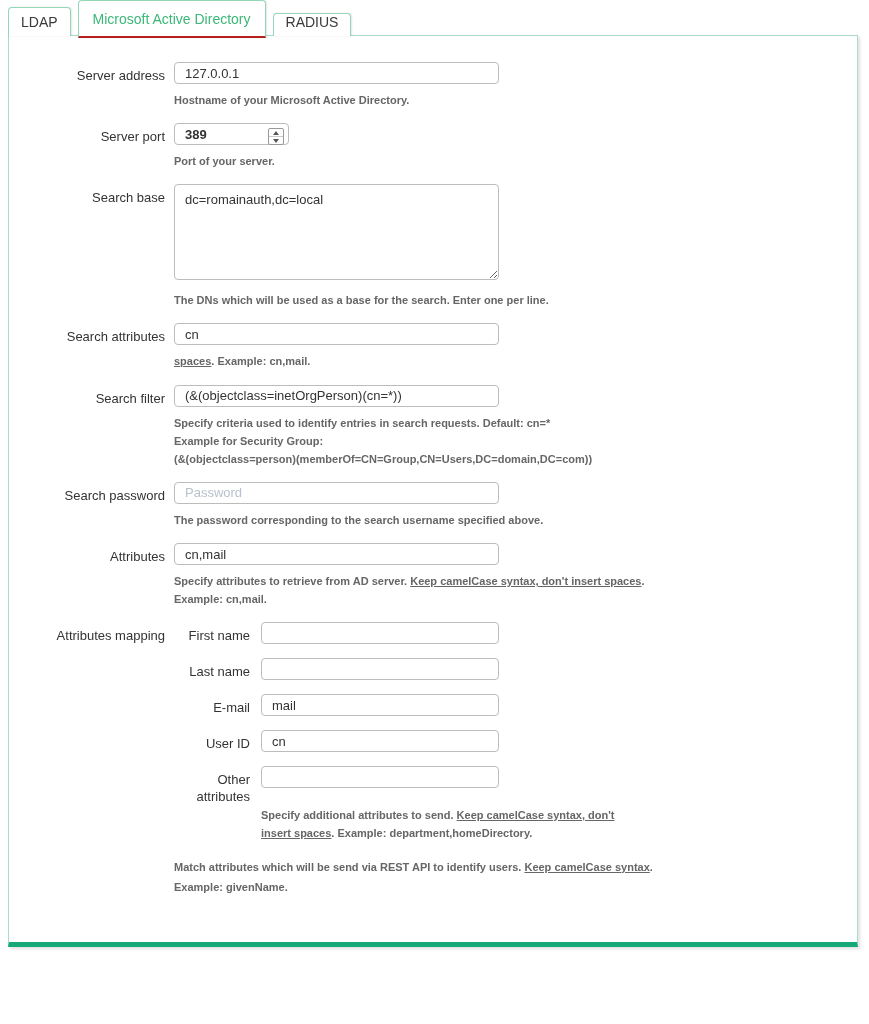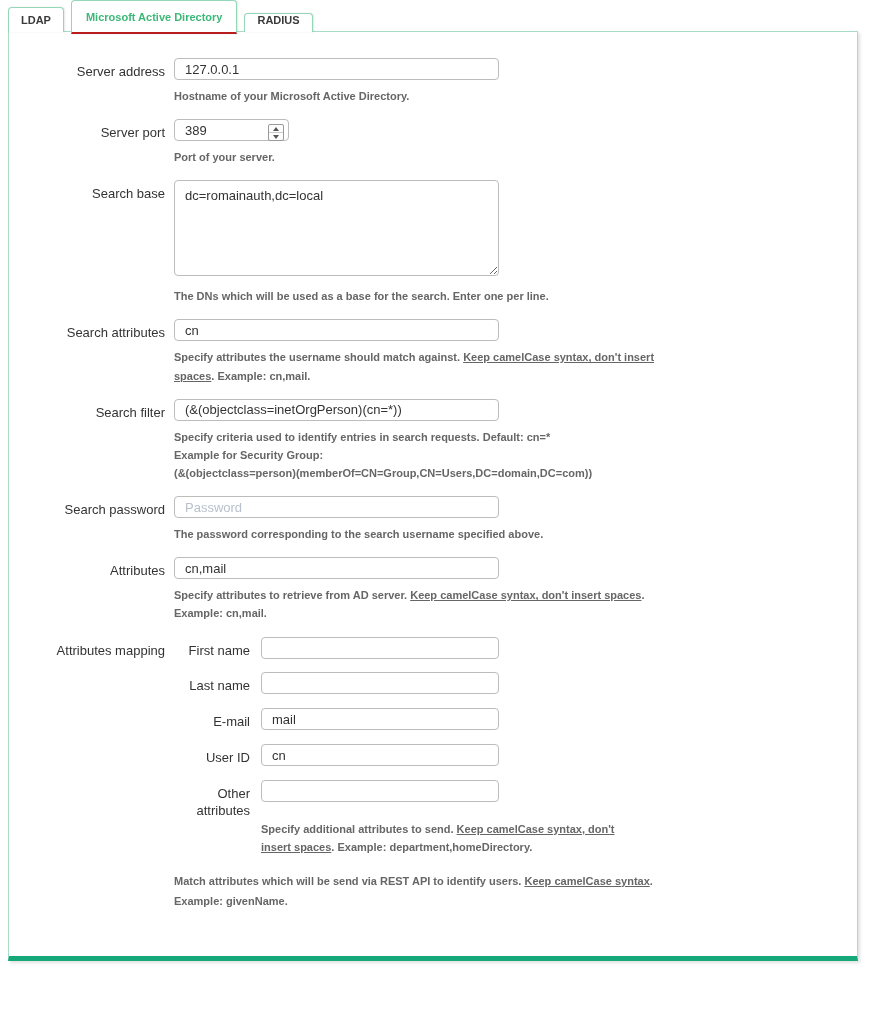--- a/index.html
+++ b/index.html
@@ -19,22 +19,22 @@
     gap: 7px;
     position: relative;
     z-index: 2;
     margin-bottom: -1px;
   }
   .tab {
     background: #ffffff;
     border: 1px solid #93d7b8;
     border-bottom: none;
     border-radius: 4px 4px 0 0;
-    font-size: 11px;
-    font-weight: 700;
+    font-size: 14px;
+    font-weight: 400;
     color: #3a3a3a;
     padding: 6px 12px 6px 12px;
     cursor: pointer;
     box-shadow: 1px 0 2px rgba(0,0,0,0.10);
     white-space: nowrap;
   }
   .tab.active {
     color: #3cb878;
     padding: 10px 14px 9px 14px;
     position: relative;
@@ -86,21 +86,21 @@
   textarea.text-area {
     width: 325px; height: 96px;
     padding: 6px 10px;
     resize: both;
     line-height: 1.4;
   }
   .sub-input { width: 238px !important; }
 
   
   .num-wrap { position: relative; width: 115px; }
-  .num-wrap input.text-input { width: 115px; padding-right: 28px; }
+  .num-wrap input.text-input { width: 115px; padding-right: 28px; font-weight: bold; }
   .spinner {
     position: absolute;
     right: 5px; top: 5px;
     width: 16px; height: 17px;
     border: 1px solid #9a9a9a;
     border-radius: 2px;
     display: flex;
     flex-direction: column;
     background: #fdfdfd;
   }
@@ -200,21 +200,20 @@
           <div class="help-line">The DNs which will be used as a base for the search. Enter one per line.</div>
         </div>
       </div>
     </div>
 
     <div class="row">
       <div class="row-label">Search attributes</div>
       <div class="row-main">
         <input class="text-input" type="text" value="cn" style="">
         <div class="help">
-          <div class="help-line"><span>Specify attributes the username should match against. </span><span class="u">Keep camelCase syntax, don't insert</span></div>
           <div class="help-line"><span class="u">spaces</span><span>. Example: cn,mail.</span></div>
         </div>
       </div>
     </div>
 
     <div class="row">
       <div class="row-label">Search filter</div>
       <div class="row-main">
         <input class="text-input" type="text" value="(&amp;(objectclass=inetOrgPerson)(cn=*))" style="">
         <div class="help">

